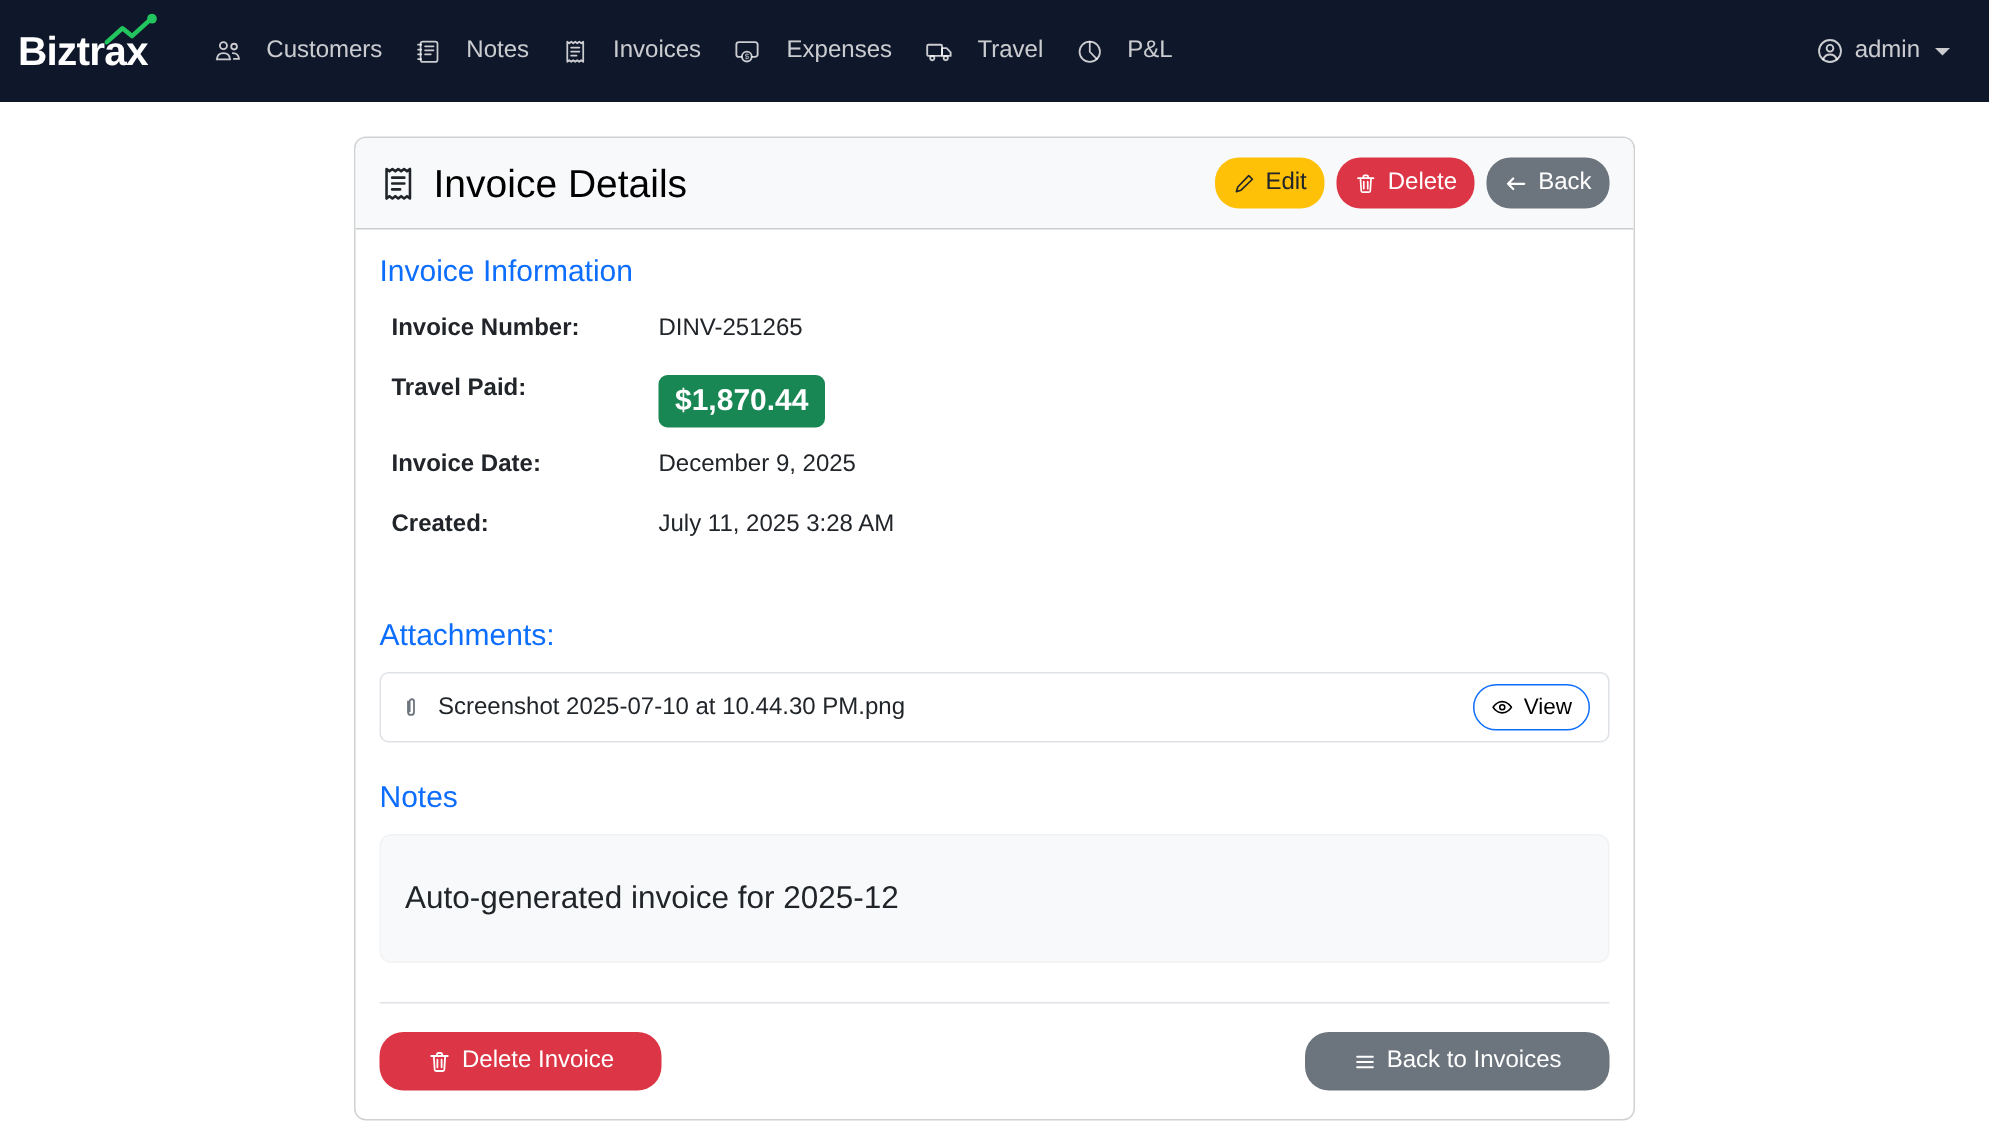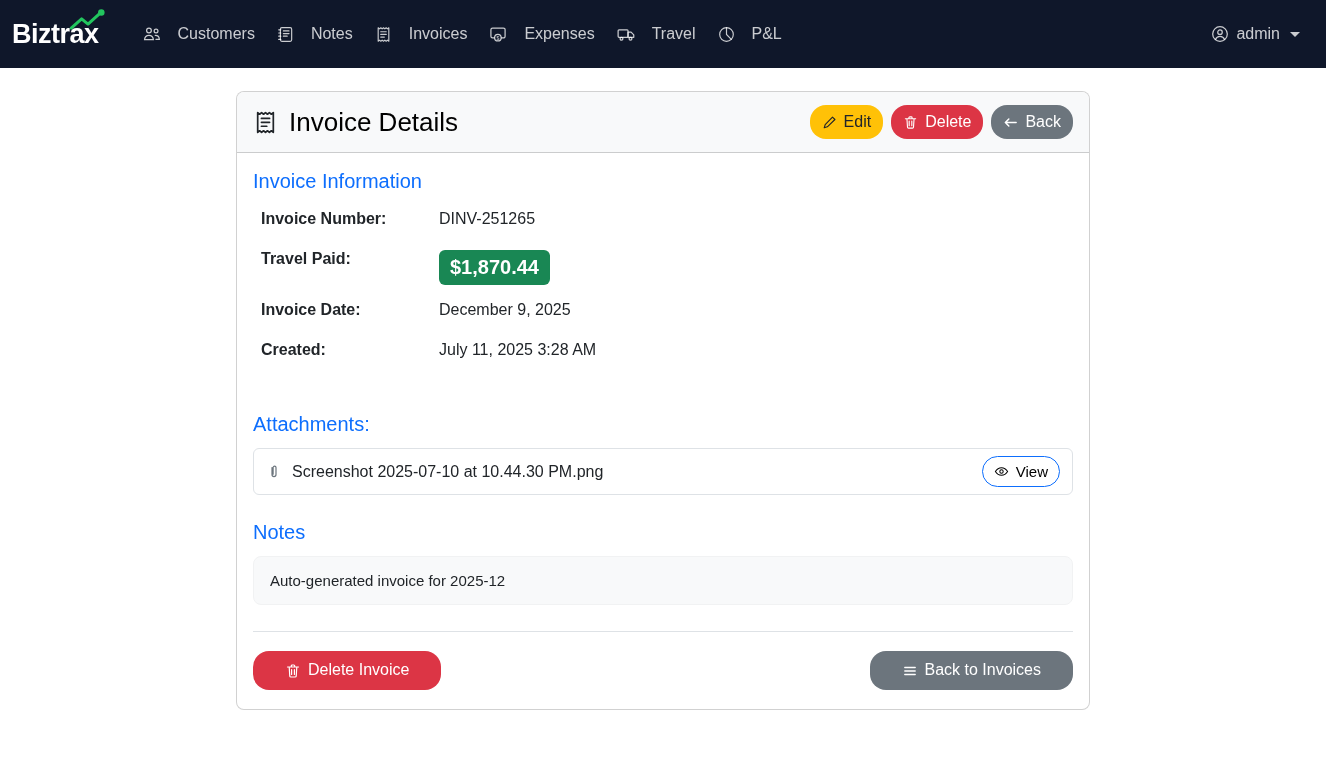--- a/index.html
+++ b/index.html
@@ -43,21 +43,21 @@
   .badge-success { display:inline-block; background:#198754; color:#fff; font-weight:700; font-size:20px; padding:6px 11px; border-radius:6px; }
 
   
   .attachments-heading { margin-top:32px; margin-bottom:12px; }
   .attachment-item { border:1px solid #dee2e6; border-radius:6px; padding:7px 12px; display:flex; align-items:center; justify-content:space-between; min-height:43px; }
   .attachment-left { display:flex; align-items:center; gap:10px; font-size:16px; color:#212529; }
   .paperclip { color:#6c757d; }
 
   
   .notes-heading { margin-top:26px; margin-bottom:12px; }
-  .notes-box { background:#f8f9fa; border:1px solid #f1f2f3; border-radius:8px; padding:15px 16px; font-size:15px; color:#212529; }
+  .notes-box { background:#f8f9fa; border:1px solid #f1f2f3; border-radius:8px; padding:30px 16px; font-size:21px; color:#212529; }
 
   hr.divider { border:none; border-top:1px solid #dee2e6; margin:26px 0 19px; }
 
   .card-footer-actions { display:flex; justify-content:space-between; align-items:center; }
 
   svg.icon { display:block; }
 </style>
 </head>
 <body>
 

